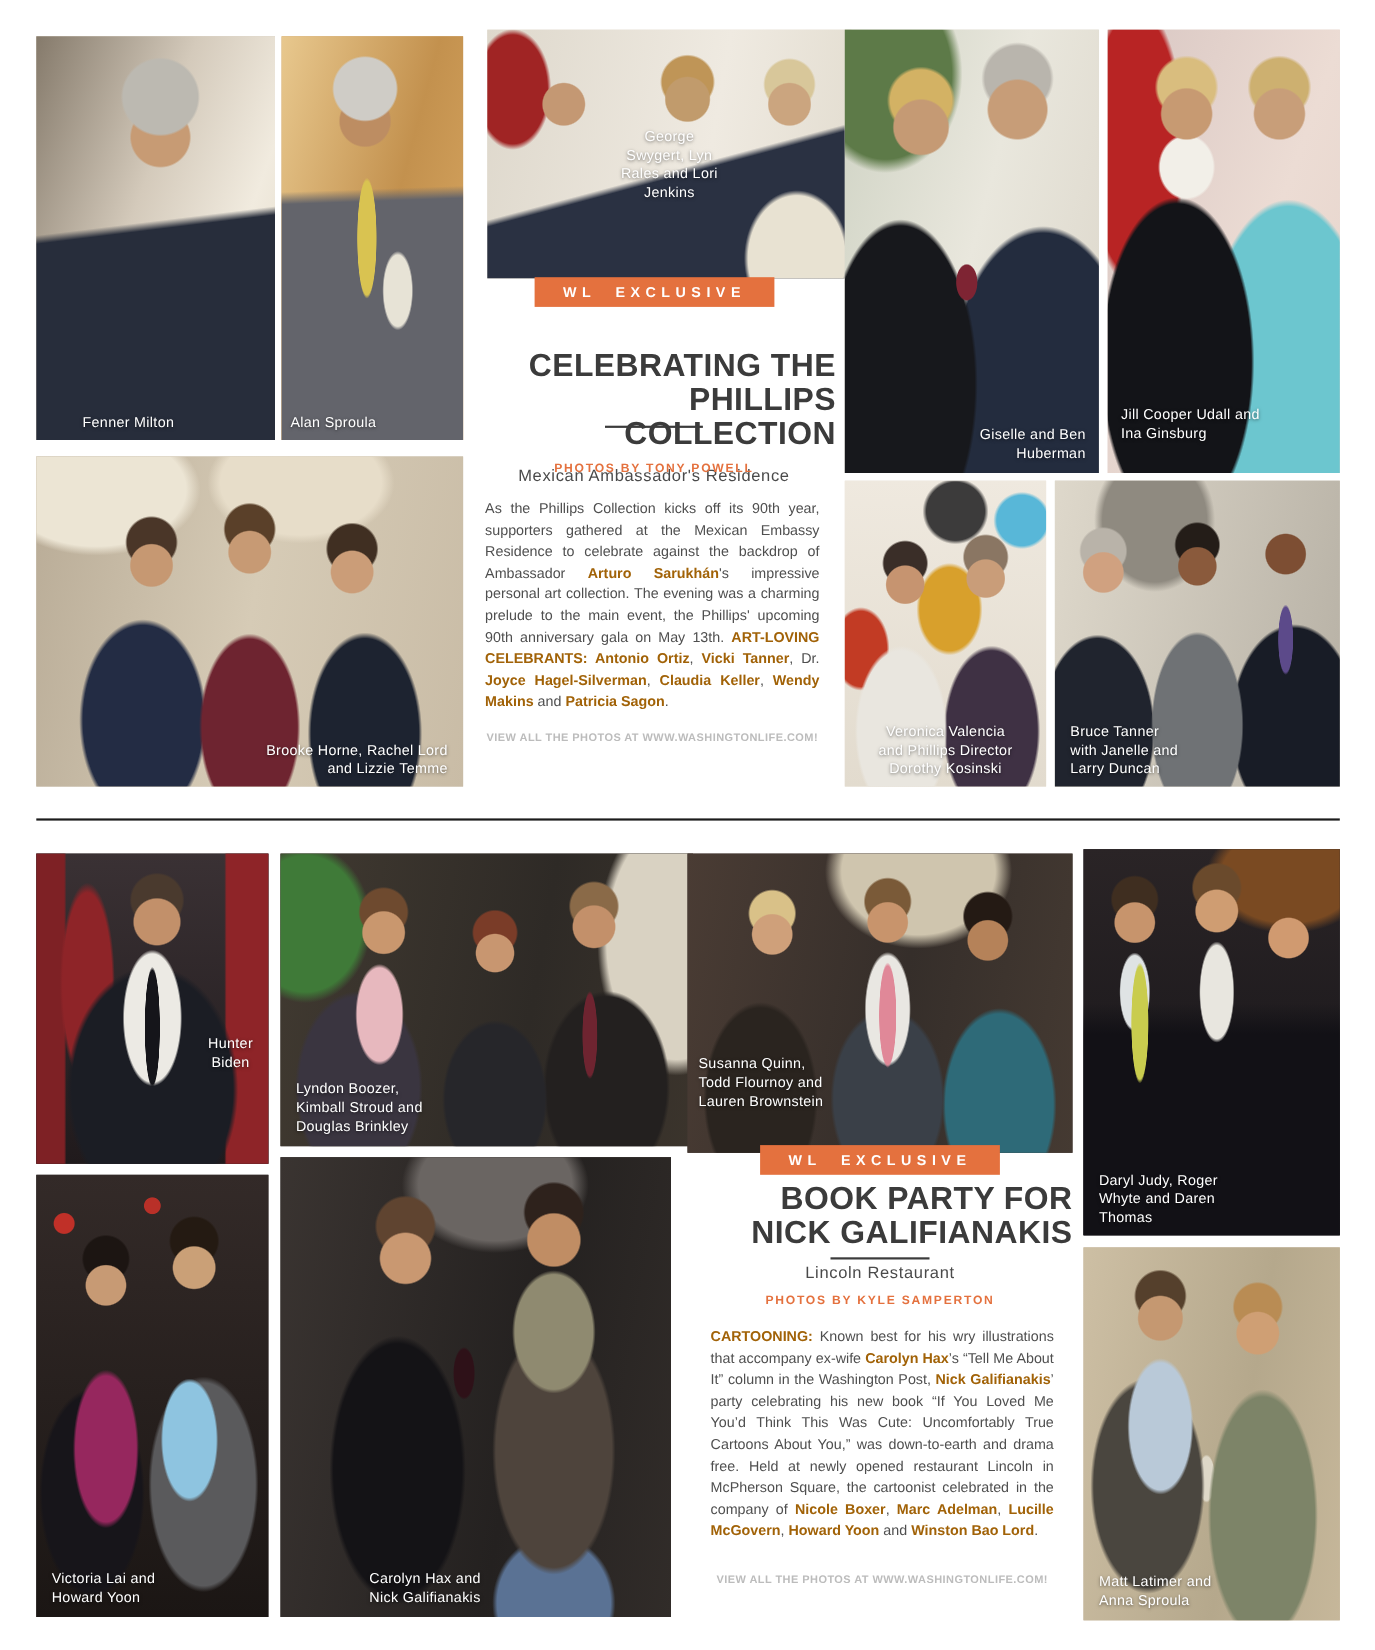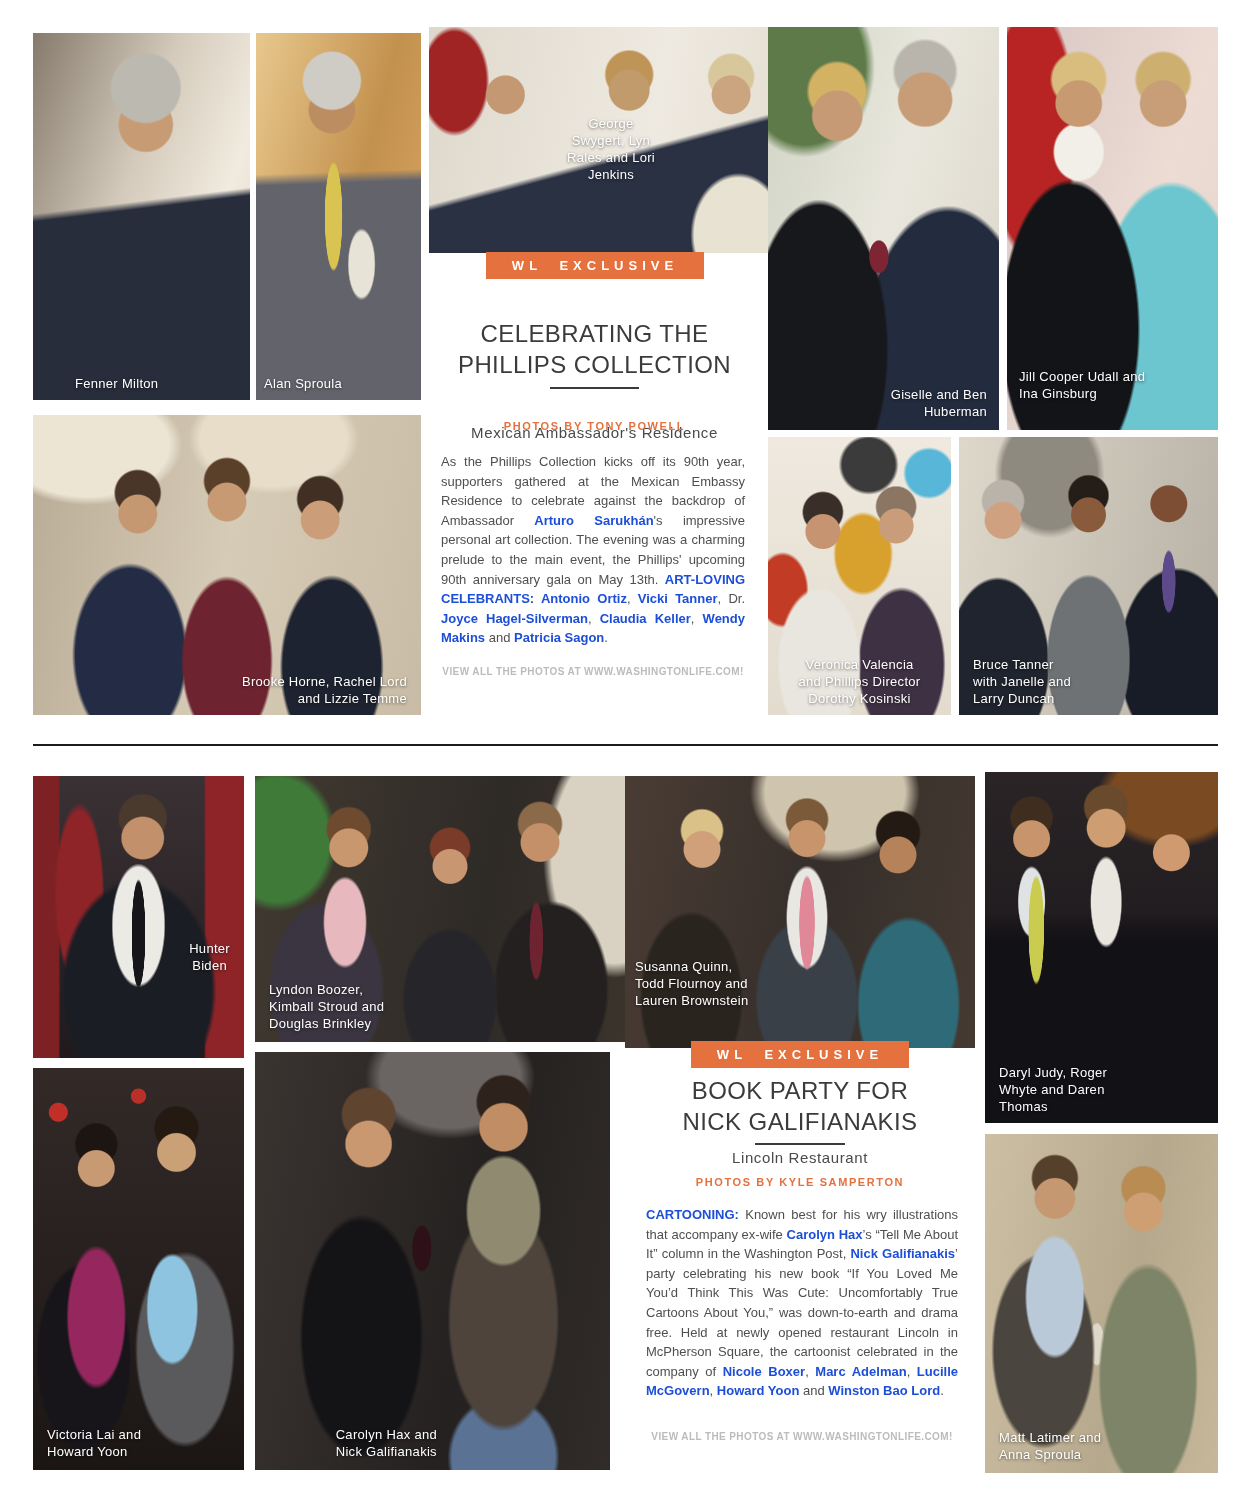--- a/index.html
+++ b/index.html
@@ -13,41 +13,41 @@
     position:absolute;color:#ffffff;font-size:13px;line-height:17px;
     white-space:pre-line;text-shadow:0 1px 3px rgba(0,0,0,.55);letter-spacing:.3px;
   }
   
   .badge{
     position:absolute;background:#E4713E;color:#ffffff;text-align:center;
     font-size:13px;font-weight:700;letter-spacing:5px;word-spacing:9px;
     height:27px;line-height:28px;width:218px;
   }
   .title{
-    position:absolute;color:#3b3b3b;font-weight:400;font-size:24px;line-height:31px;
-    letter-spacing:.4px;text-align:center;white-space:pre-line;
+    position:absolute;color:#3b3b3b;font-weight:700;font-size:29px;line-height:31px;
+    letter-spacing:.4px;text-align:right;white-space:pre-line;
   }
   .rule{position:absolute;height:2px;background:#3b3b3b;}
   .venue{position:absolute;color:#4a4a4a;font-size:15px;letter-spacing:.6px;text-align:center;}
   .credit{position:absolute;color:#E4713E;font-size:11px;font-weight:700;letter-spacing:1.6px;text-align:center;}
   .body{
     position:absolute;color:#4f4f4f;font-size:13px;line-height:19.6px;
     text-align:justify;text-align-last:left;margin:0;
   }
-  .body b{color:#1d4ed8;}
+  .body b{color:#a16207;}
   .viewall{
     position:absolute;color:#bcbcbc;font-size:10px;font-weight:700;
     letter-spacing:.4px;text-align:center;
   }
   .divider{position:absolute;left:33px;top:744px;width:1185px;height:2px;background:#1c1c1c;}
 
   
   #ph-fenner {left:33px;  top:33px;   width:217px;height:367px;}
   #ph-alan   {left:256px; top:33px;   width:165px;height:367px;}
-  #ph-george {left:429px; top:27px;   width:331px;height:226px;padding-left:33px;}
+  #ph-george {left:443px; top:27px;   width:331px;height:226px;}
   #ph-giselle{left:768px; top:27px;   width:231px;height:403px;}
   #ph-jill   {left:1007px;top:27px;   width:211px;height:403px;}
   #ph-brooke {left:33px;  top:415px;  width:388px;height:300px;}
   #ph-veronica{left:768px;top:437px;  width:183px;height:278px;}
   #ph-bruce  {left:959px; top:437px;  width:259px;height:278px;}
   #ph-hunter {left:33px;  top:776px;  width:211px;height:282px;}
   #ph-lyndon {left:255px; top:776px;  width:355px;height:266px;}
   #ph-susanna{left:625px; top:776px;  width:350px;height:272px;}
   #ph-daryl  {left:985px; top:772px;  width:233px;height:351px;}
   #ph-victoria{left:33px; top:1068px; width:211px;height:402px;}

